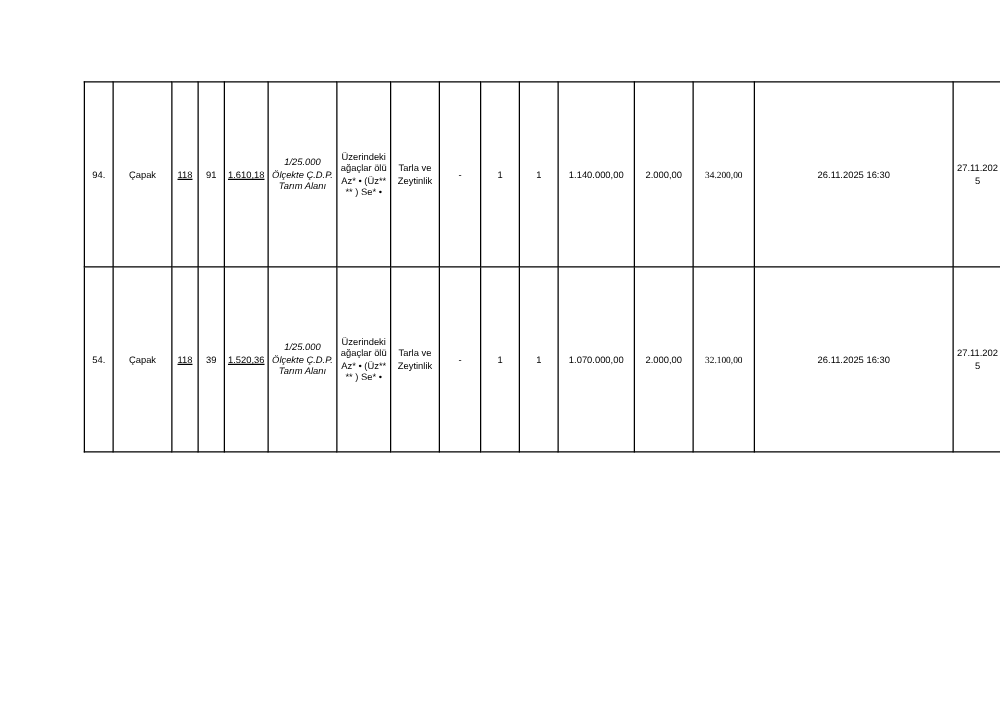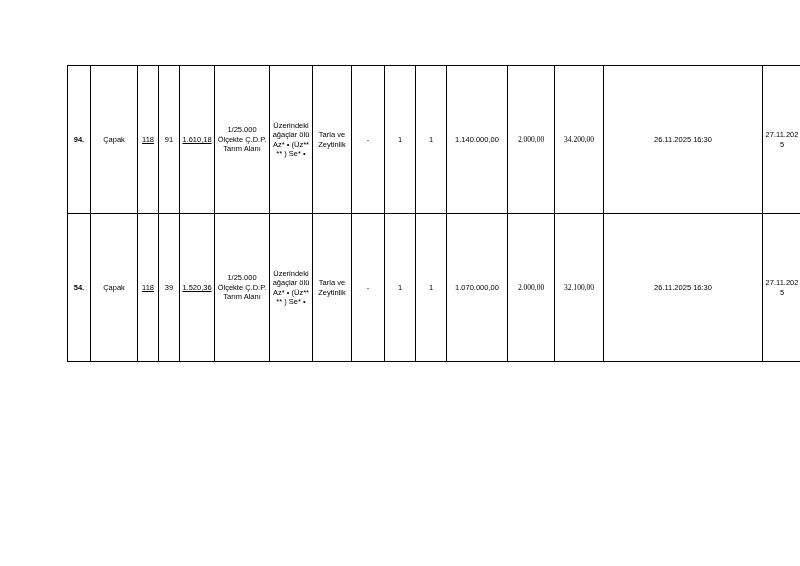--- a/index.html
+++ b/index.html
@@ -35,33 +35,33 @@
   }
   table.doc-table td {
     border: 1px solid #000000;
     padding: 1px 2px;
     vertical-align: middle;
     text-align: center;
     word-wrap: break-word;
     overflow-wrap: break-word;
     hyphens: none;
   }
-  td.c-no      { width: 18px; font-weight: bold; }
+  td.c-no      { width: 18px; font-weight: normal; }
   td.c-mah     { width: 42px; margin-left: 36px; }
   td.c-ada     { width: 16px; text-decoration: underline; }
   td.c-parsel  { width: 16px; }
   td.c-alan    { width: 30px; text-decoration: underline; }
-  td.c-plan    { width: 50px; }
+  td.c-plan    { width: 50px; font-style: italic; }
   td.c-nitelik { width: 38px; }
   td.c-vasif   { width: 34px; }
   td.c-ek1     { width: 28px; }
   td.c-ek2     { width: 26px; }
   td.c-ek3     { width: 26px; }
   td.c-deger   { width: 56px; text-align: right; padding-right: 4px; }
-  td.c-oran    { width: 42px; text-align: right; padding-right: 4px; font-family: Liberation Serif, serif; }
+  td.c-oran    { width: 42px; text-align: right; padding-right: 4px; }
   td.c-tutar   { width: 44px; text-align: right; padding-right: 4px; font-family: Liberation Serif, serif; }
   td.c-tarihsaat { width: 154px; text-align: left; padding-left: 6px; }
   td.c-tarih2  { width: 34px; }
 
   .row-h1 { height: 148px; }
   .row-h2 { height: 148px; }
 
   .cell-narrow-wrap {
     word-break: break-all;
   }

